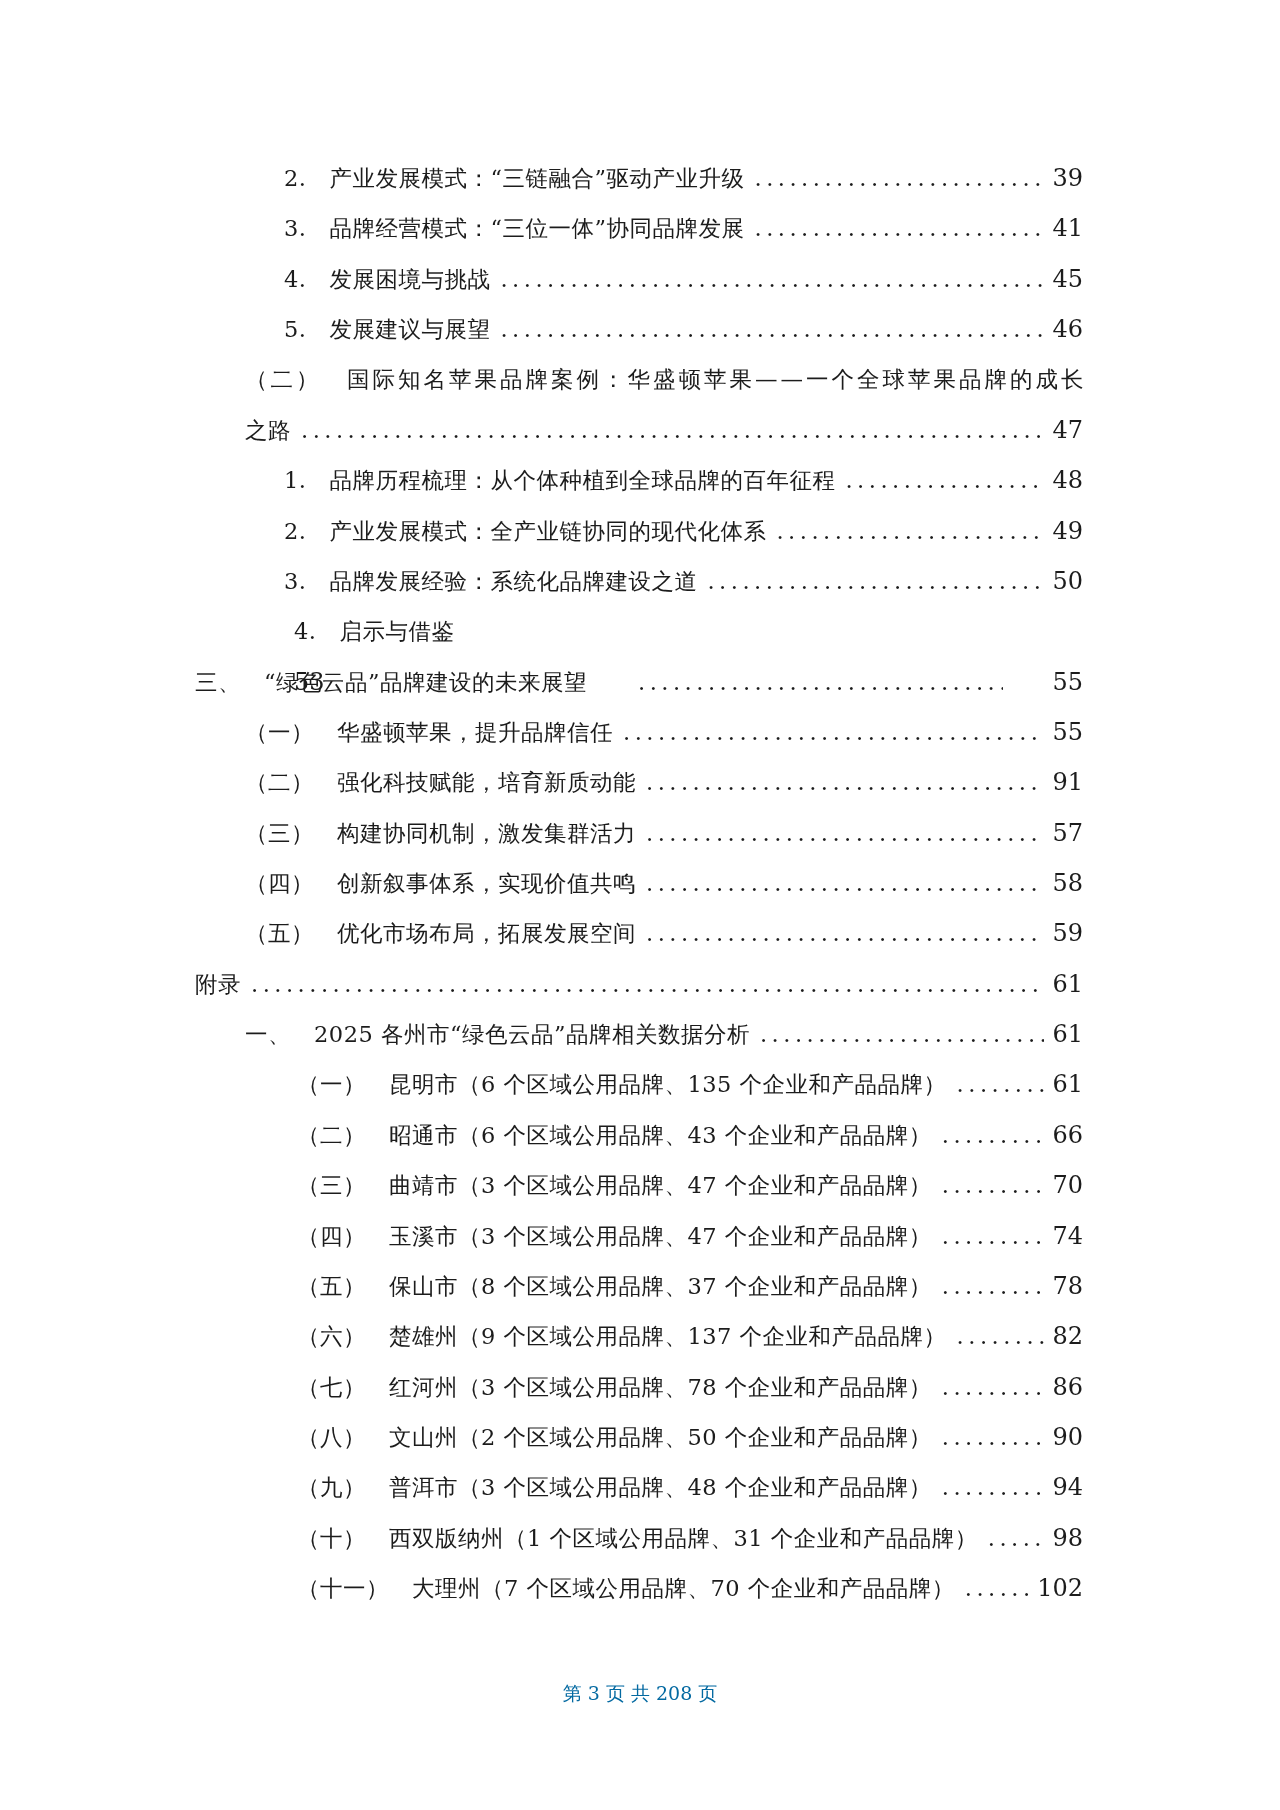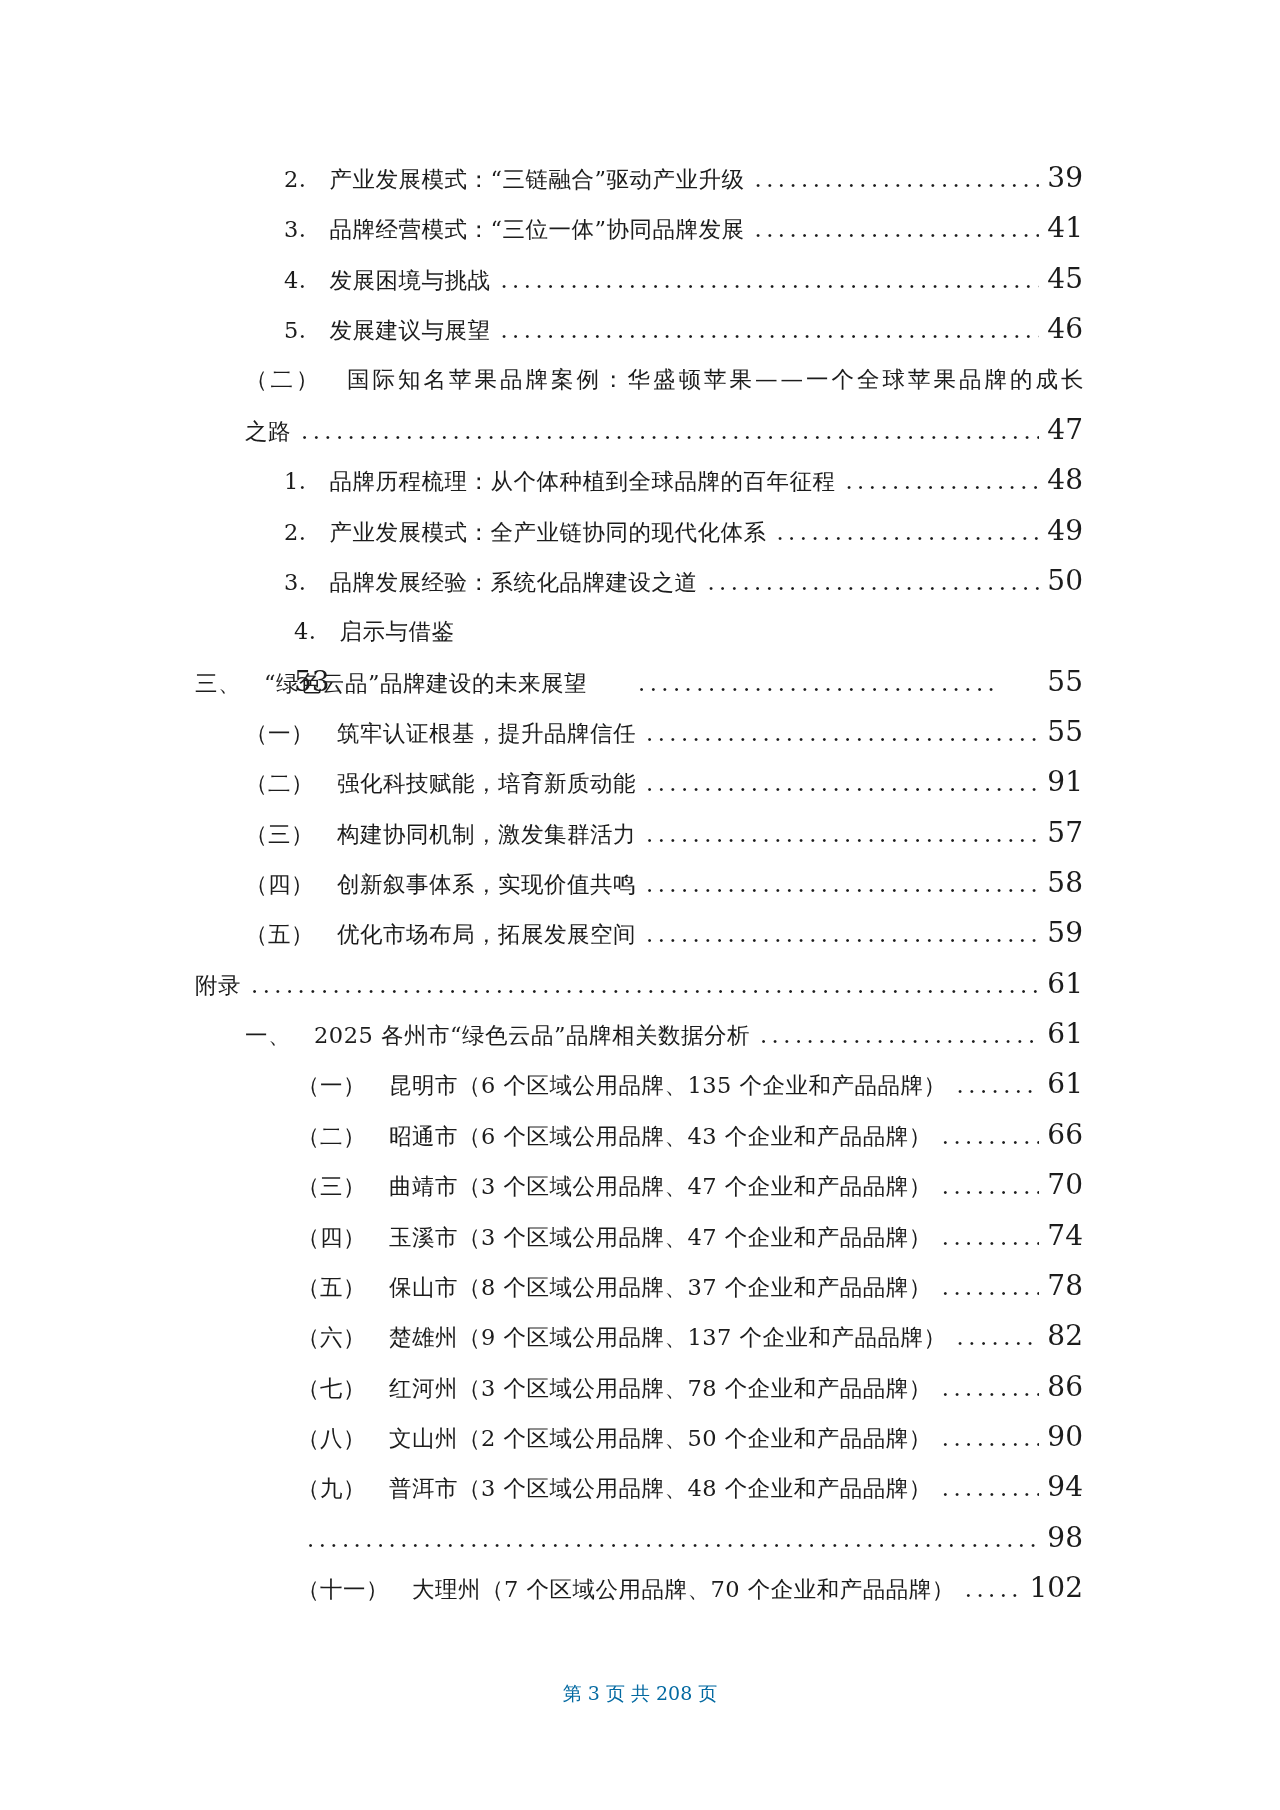--- a/index.html
+++ b/index.html
@@ -35,21 +35,21 @@
     margin: 0 8px 0 10px;
   }
   .leader::after {
     content: "..............................................................................................................";
     letter-spacing: 4.5px;
     font-size: 22.5px;
     color: #1c1c1c;
   }
   .pagenum {
     flex: 0 0 auto;
-    font-size: 28px;
+    font-size: 24px;
     letter-spacing: 0;
   }
   .footer {
     position: absolute;
     top: 1682px; left: 0;
     width: 100%;
     text-align: center;
     font-size: 19px;
     line-height: 22px;
     color: #0369a1;
@@ -119,21 +119,21 @@
     <span class="pagenum">53</span>
   </div>
 
   <div class="toc-row" style="padding-left: 0px; gap: 41px;">
     <span class="text">三、　“绿色云品”品牌建设的未来展望</span>
     <span class="leader"></span>
     <span class="pagenum">55</span>
   </div>
 
   <div class="toc-row" style="padding-left: 50px;">
-    <span class="text">（一）　筑牢认证根基，提升品牌信任</span>
+    <span class="text">（一）　华盛顿苹果，提升品牌信任</span>
     <span class="leader"></span>
     <span class="pagenum">55</span>
   </div>
 
   <div class="toc-row" style="padding-left: 50px;">
     <span class="text">（二）　强化科技赋能，培育新质动能</span>
     <span class="leader"></span>
     <span class="pagenum">91</span>
   </div>
 
@@ -215,20 +215,21 @@
     <span class="pagenum">90</span>
   </div>
 
   <div class="toc-row" style="padding-left: 102px;">
     <span class="text">（九）　普洱市（3 个区域公用品牌、48 个企业和产品品牌）</span>
     <span class="leader"></span>
     <span class="pagenum">94</span>
   </div>
 
   <div class="toc-row" style="padding-left: 102px;">
+    <span class="text">（十）　西双版纳州（1 个区域公用品牌、31 个企业和产品品牌）</span>
     <span class="leader"></span>
     <span class="pagenum">98</span>
   </div>
 
   <div class="toc-row" style="padding-left: 102px;">
     <span class="text">（十一）　大理州（7 个区域公用品牌、70 个企业和产品品牌）</span>
     <span class="leader"></span>
     <span class="pagenum">102</span>
   </div>
 </div>

